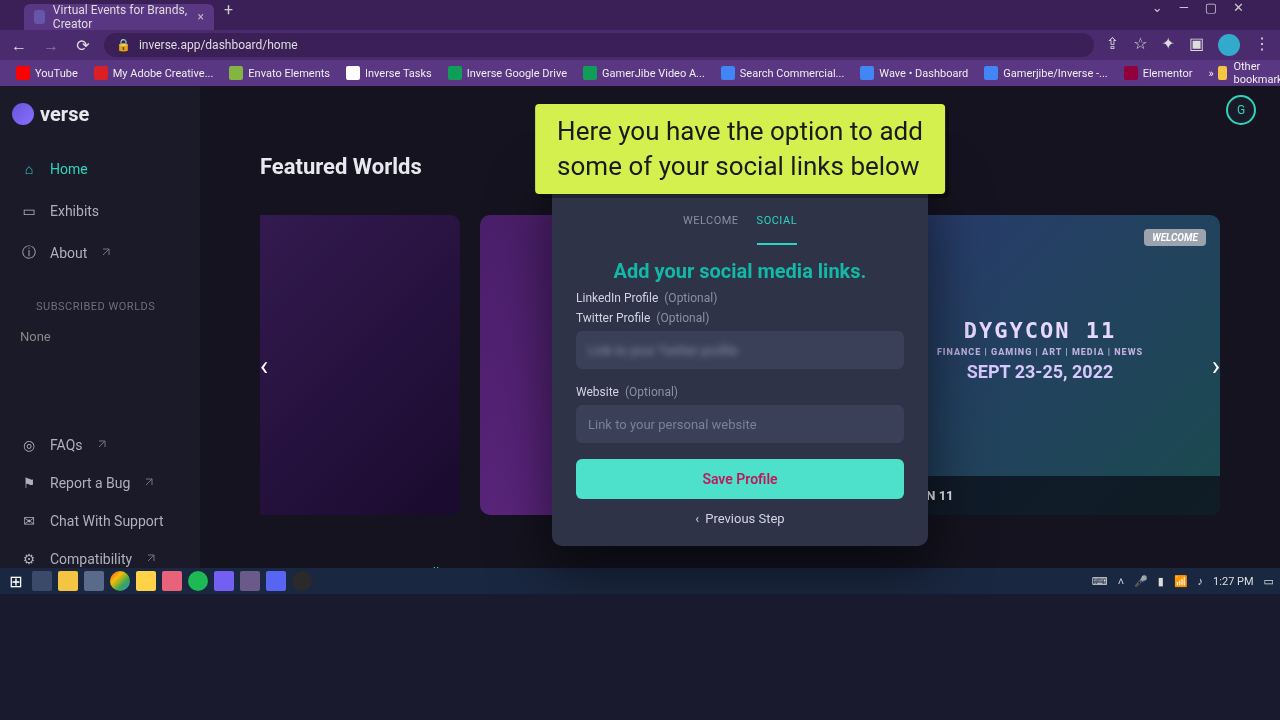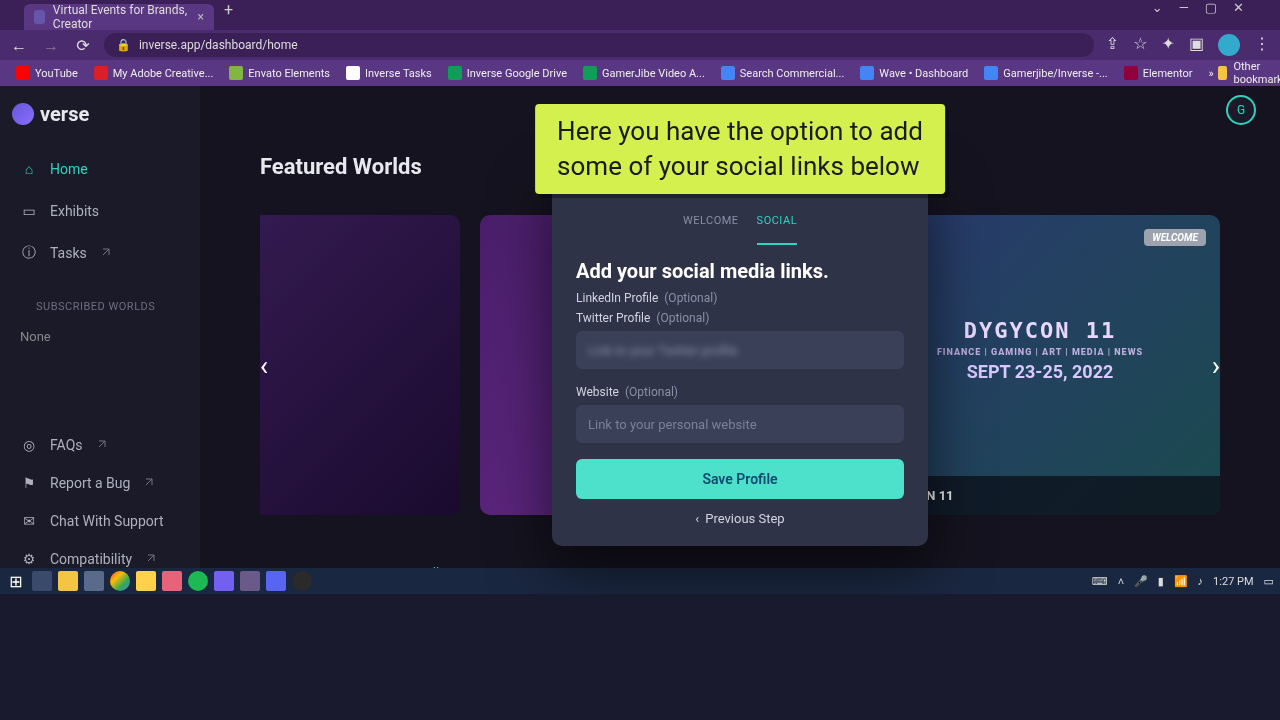--- a/index.html
+++ b/index.html
@@ -65,28 +65,28 @@
 .show-all { color:#2dd4bf; font-size:13px; cursor:pointer; }
 .live-cards { display:flex; gap:18px; margin-top:12px; }
 .live-card { width:220px; height:8px; border-radius:6px 6px 0 0; background:#8b5cf6; position:relative; }
 .live-badge { position:absolute; top:-10px; left:10px; background:#a855f7; color:#fff; font-size:9px; font-weight:700; padding:2px 6px; border-radius:3px; }
 
 
 .modal { position: absolute; left: 50%; top: 54%; transform: translate(-50%,-50%); width: 376px; background: #2e3348; border-radius: 10px; padding: 24px 24px 20px; z-index: 50; box-shadow: 0 20px 60px rgba(0,0,0,0.6); }
 .modal-tabs { display:flex; justify-content:center; gap:18px; font-size:11px; letter-spacing:0.5px; margin-bottom:14px; }
 .modal-tab { color:#8a8fa8; cursor:pointer;margin-top:16px; }
 .modal-tab.active { color:#2dd4bf; border-bottom:2px solid #2dd4bf; padding-bottom:16px; }
-.modal-title { font-size:20px; font-weight:700; color:#ffffff; text-align:left; margin-bottom:8px; }
+.modal-title { font-size:20px; font-weight:700; color:#14b8a6; text-align:center; margin-bottom:8px; }
 .modal-sub { font-size:14px; color:#d0d4e0; text-align:center; margin-bottom:20px; line-height:1.4; }
 .field-label { font-size:12px; color:#d0d4e0; margin-bottom:6px; display:flex; gap:6px; }
 .optional { color:#8a8fa8; }
 .field-input { width:100%; height:38px; background:#3a4058; border:none; border-radius:6px; padding:0 12px; color:#fff; font-size:13px; margin-bottom:16px; }
 .field-input::placeholder { color:#7a8098; }
 .field-input.blurred::placeholder { filter: blur(3px); color:#8a90a8; }
-.save-btn { width:100%; height:40px; background:#4de0ca; color:#0c4a6e; border:none; border-radius:6px; font-size:14px; font-weight:600; cursor:pointer; margin-bottom:12px; }
+.save-btn { width:100%; height:40px; background:#4de0ca; color:#be185d; border:none; border-radius:6px; font-size:14px; font-weight:600; cursor:pointer; margin-bottom:12px; }
 .prev-step { display:flex; align-items:center; justify-content:center; gap:6px; color:#d0d4e0; font-size:13px; cursor:pointer; }
 
 
 .callout { position:absolute; left:50%; top:18px; transform:translateX(-50%); background:#d4f04e; color:#1a1a1a; font-size:26px; font-weight:400; padding:10px 22px; border-radius:4px; text-align:left; z-index:60; line-height:1.35; box-shadow: 4px 4px 0 rgba(0,0,0,0.3); }
 
 
 .taskbar { position:absolute; bottom:0; left:0; right:0; height:26px; background:#1a2740; display:flex; align-items:center; padding:0 6px; gap:6px; }
 .tb-icon { width:20px; height:20px; border-radius:2px; display:flex; align-items:center; justify-content:center; }
 .tray { margin-left:auto; display:flex; align-items:center; gap:10px; color:#ddd; font-size:11px; }
 </style>
@@ -185,21 +185,21 @@
     <div class="nav-item active">
       <span class="icon">⌂</span>
       <span>Home</span>
     </div>
     <div class="nav-item">
       <span class="icon">▭</span>
       <span>Exhibits</span>
     </div>
     <div class="nav-item">
       <span class="icon">ⓘ</span>
-      <span>Tasks</span>
+      <span>About</span>
       <svg class="ext-link" viewBox="0 0 12 12">
           <path d="M4 2h6v6M10 2L4 8" stroke="currentColor" fill="none"></path>
         </svg>
     </div>
     <div class="section-label">SUBSCRIBED WORLDS</div>
     <div class="none">None</div>
     <div class="bottom-nav">
       <div class="nav-item">
         <span class="icon">◎</span>
         <span>FAQs</span>

